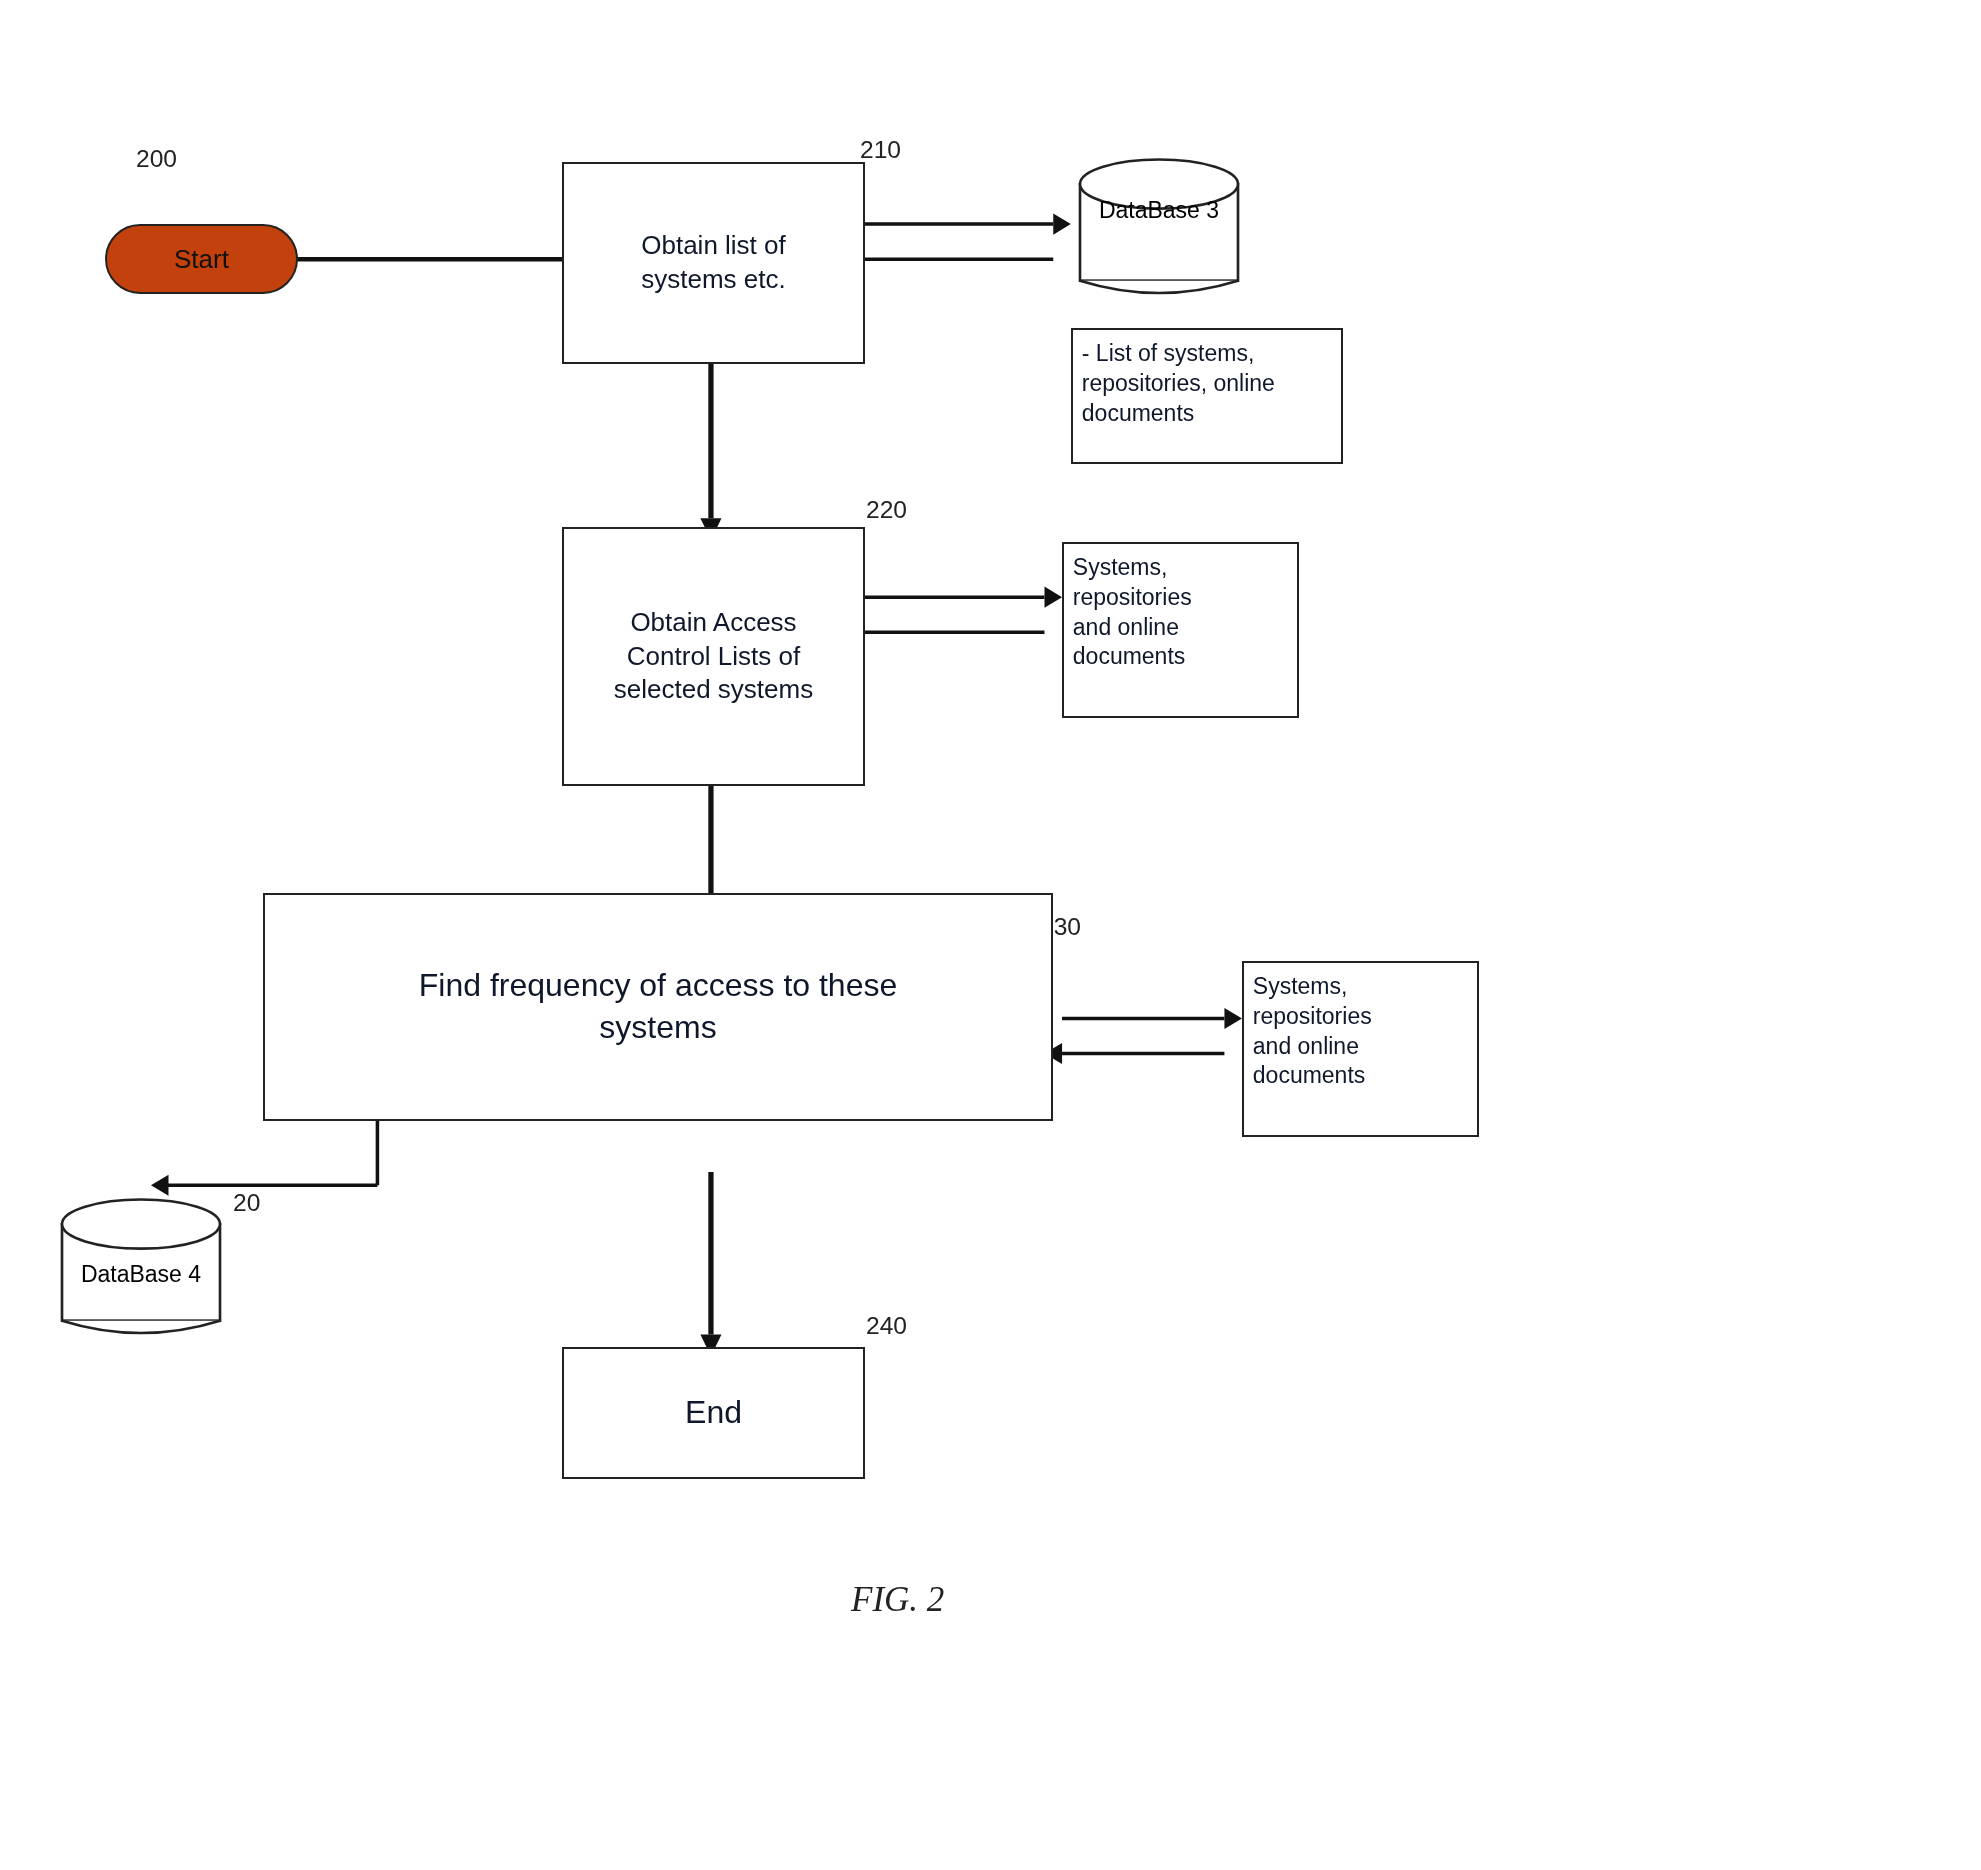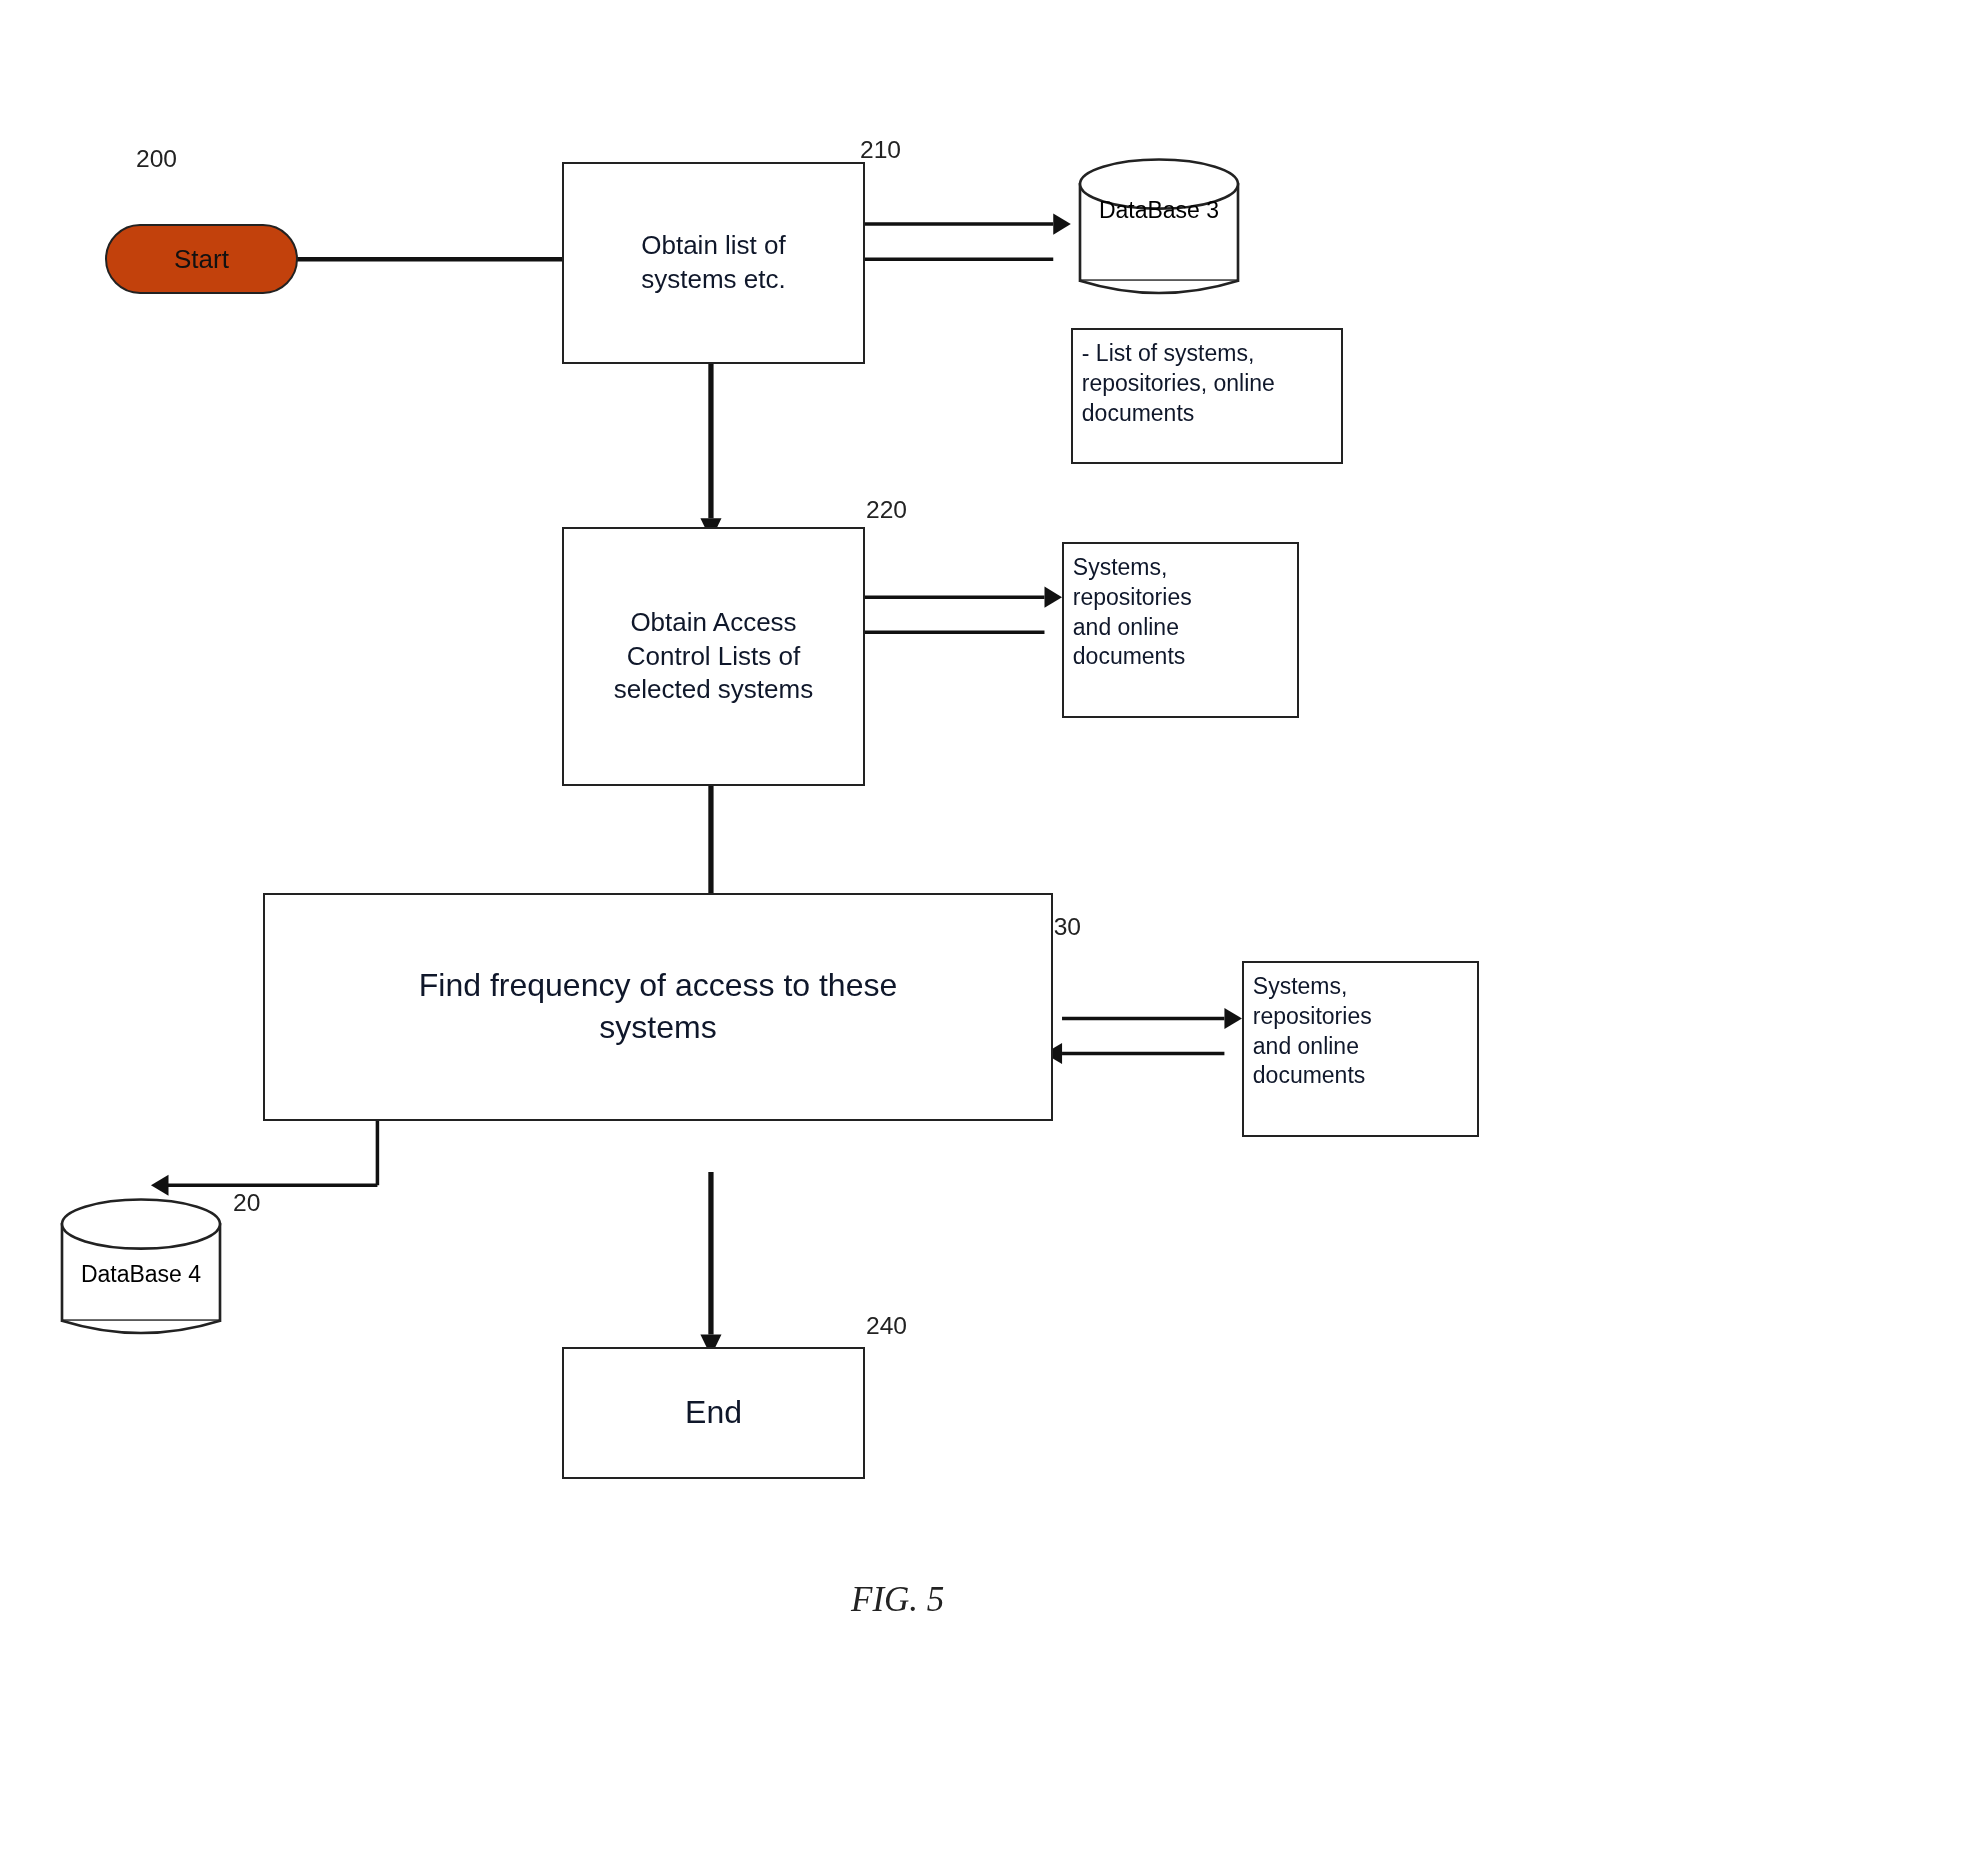--- a/index.html
+++ b/index.html
@@ -175,16 +175,16 @@
     </svg>
     <div style="position:absolute; top:48px; left:0; width:176px; text-align:center; font-size:23px;margin-top:24px;">DataBase 4</div>
   </div>
 
   <div class="label" style="left:233px; top:1189px;">20</div>
 
   <div class="label" style="left:866px; top:1312px;">240</div>
 
   <div class="box" style="left:562px; top:1347px; width:303px; height:132px; font-size:32px;">End</div>
 
-  <div class="fig-caption" style="left:851px; top:1580px;">FIG. 5</div>
+  <div class="fig-caption" style="left:851px; top:1580px;">FIG. 2</div>
 
 </div>
 
 
 </body></html>

